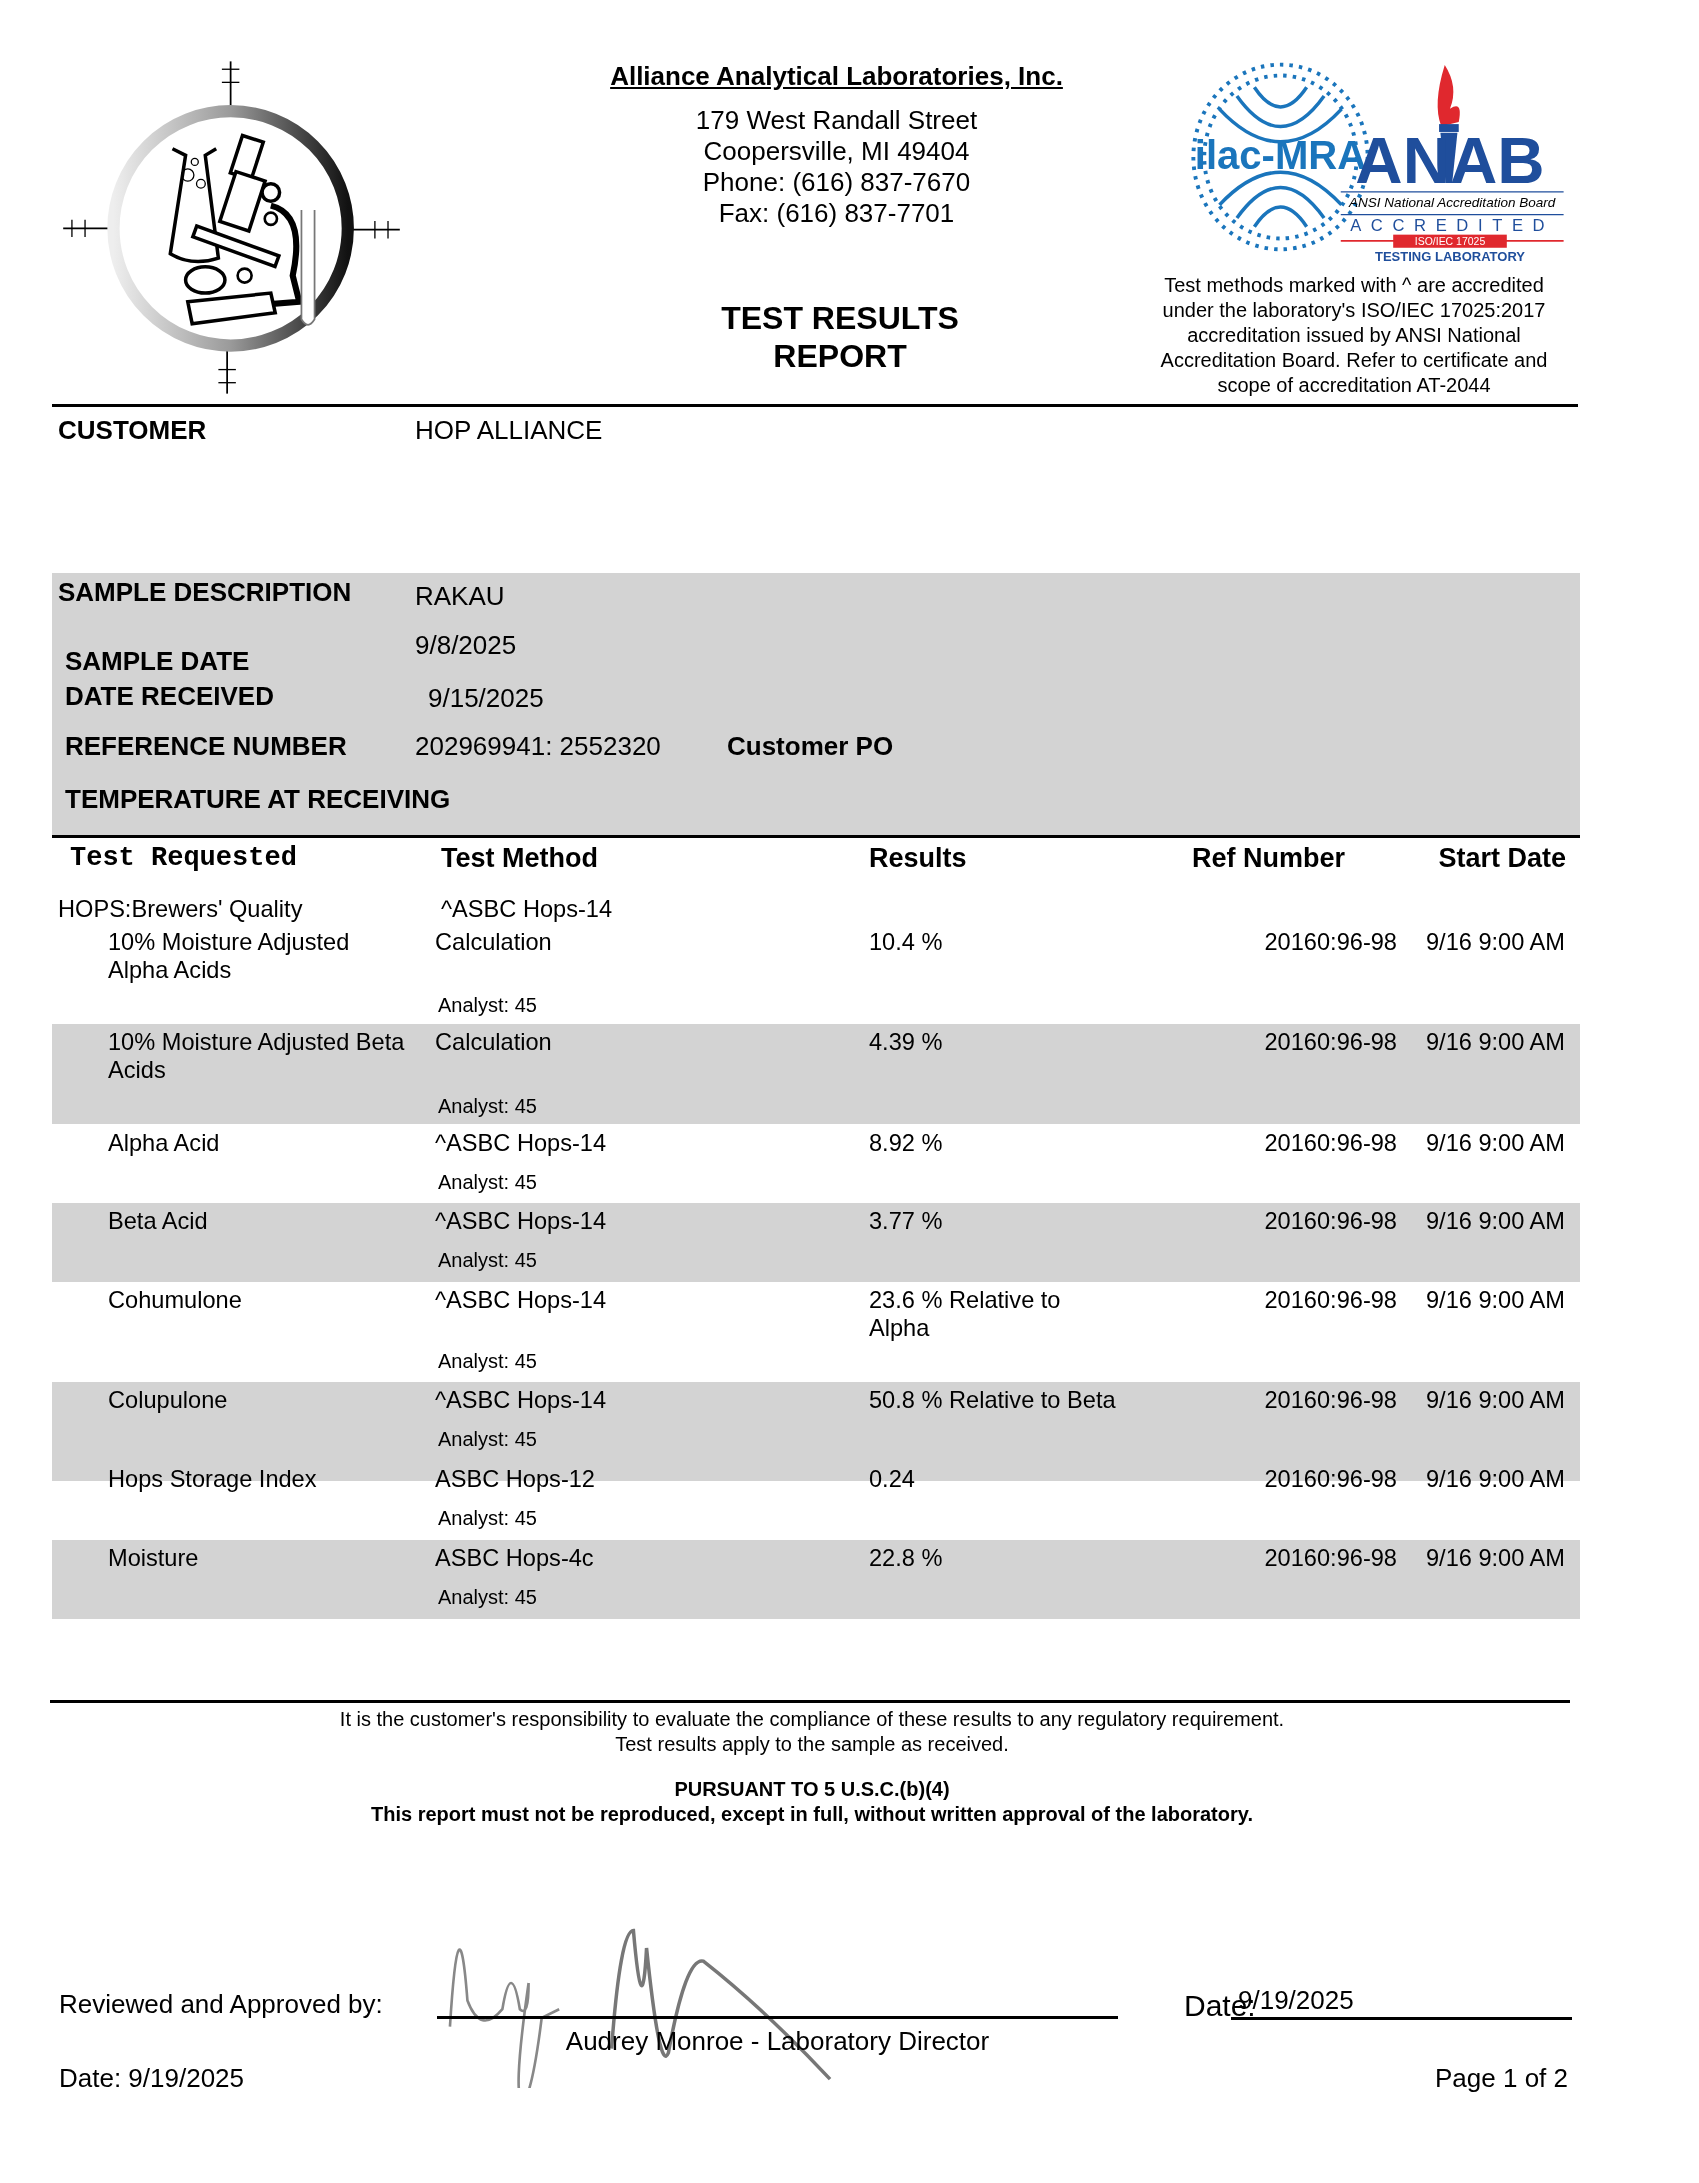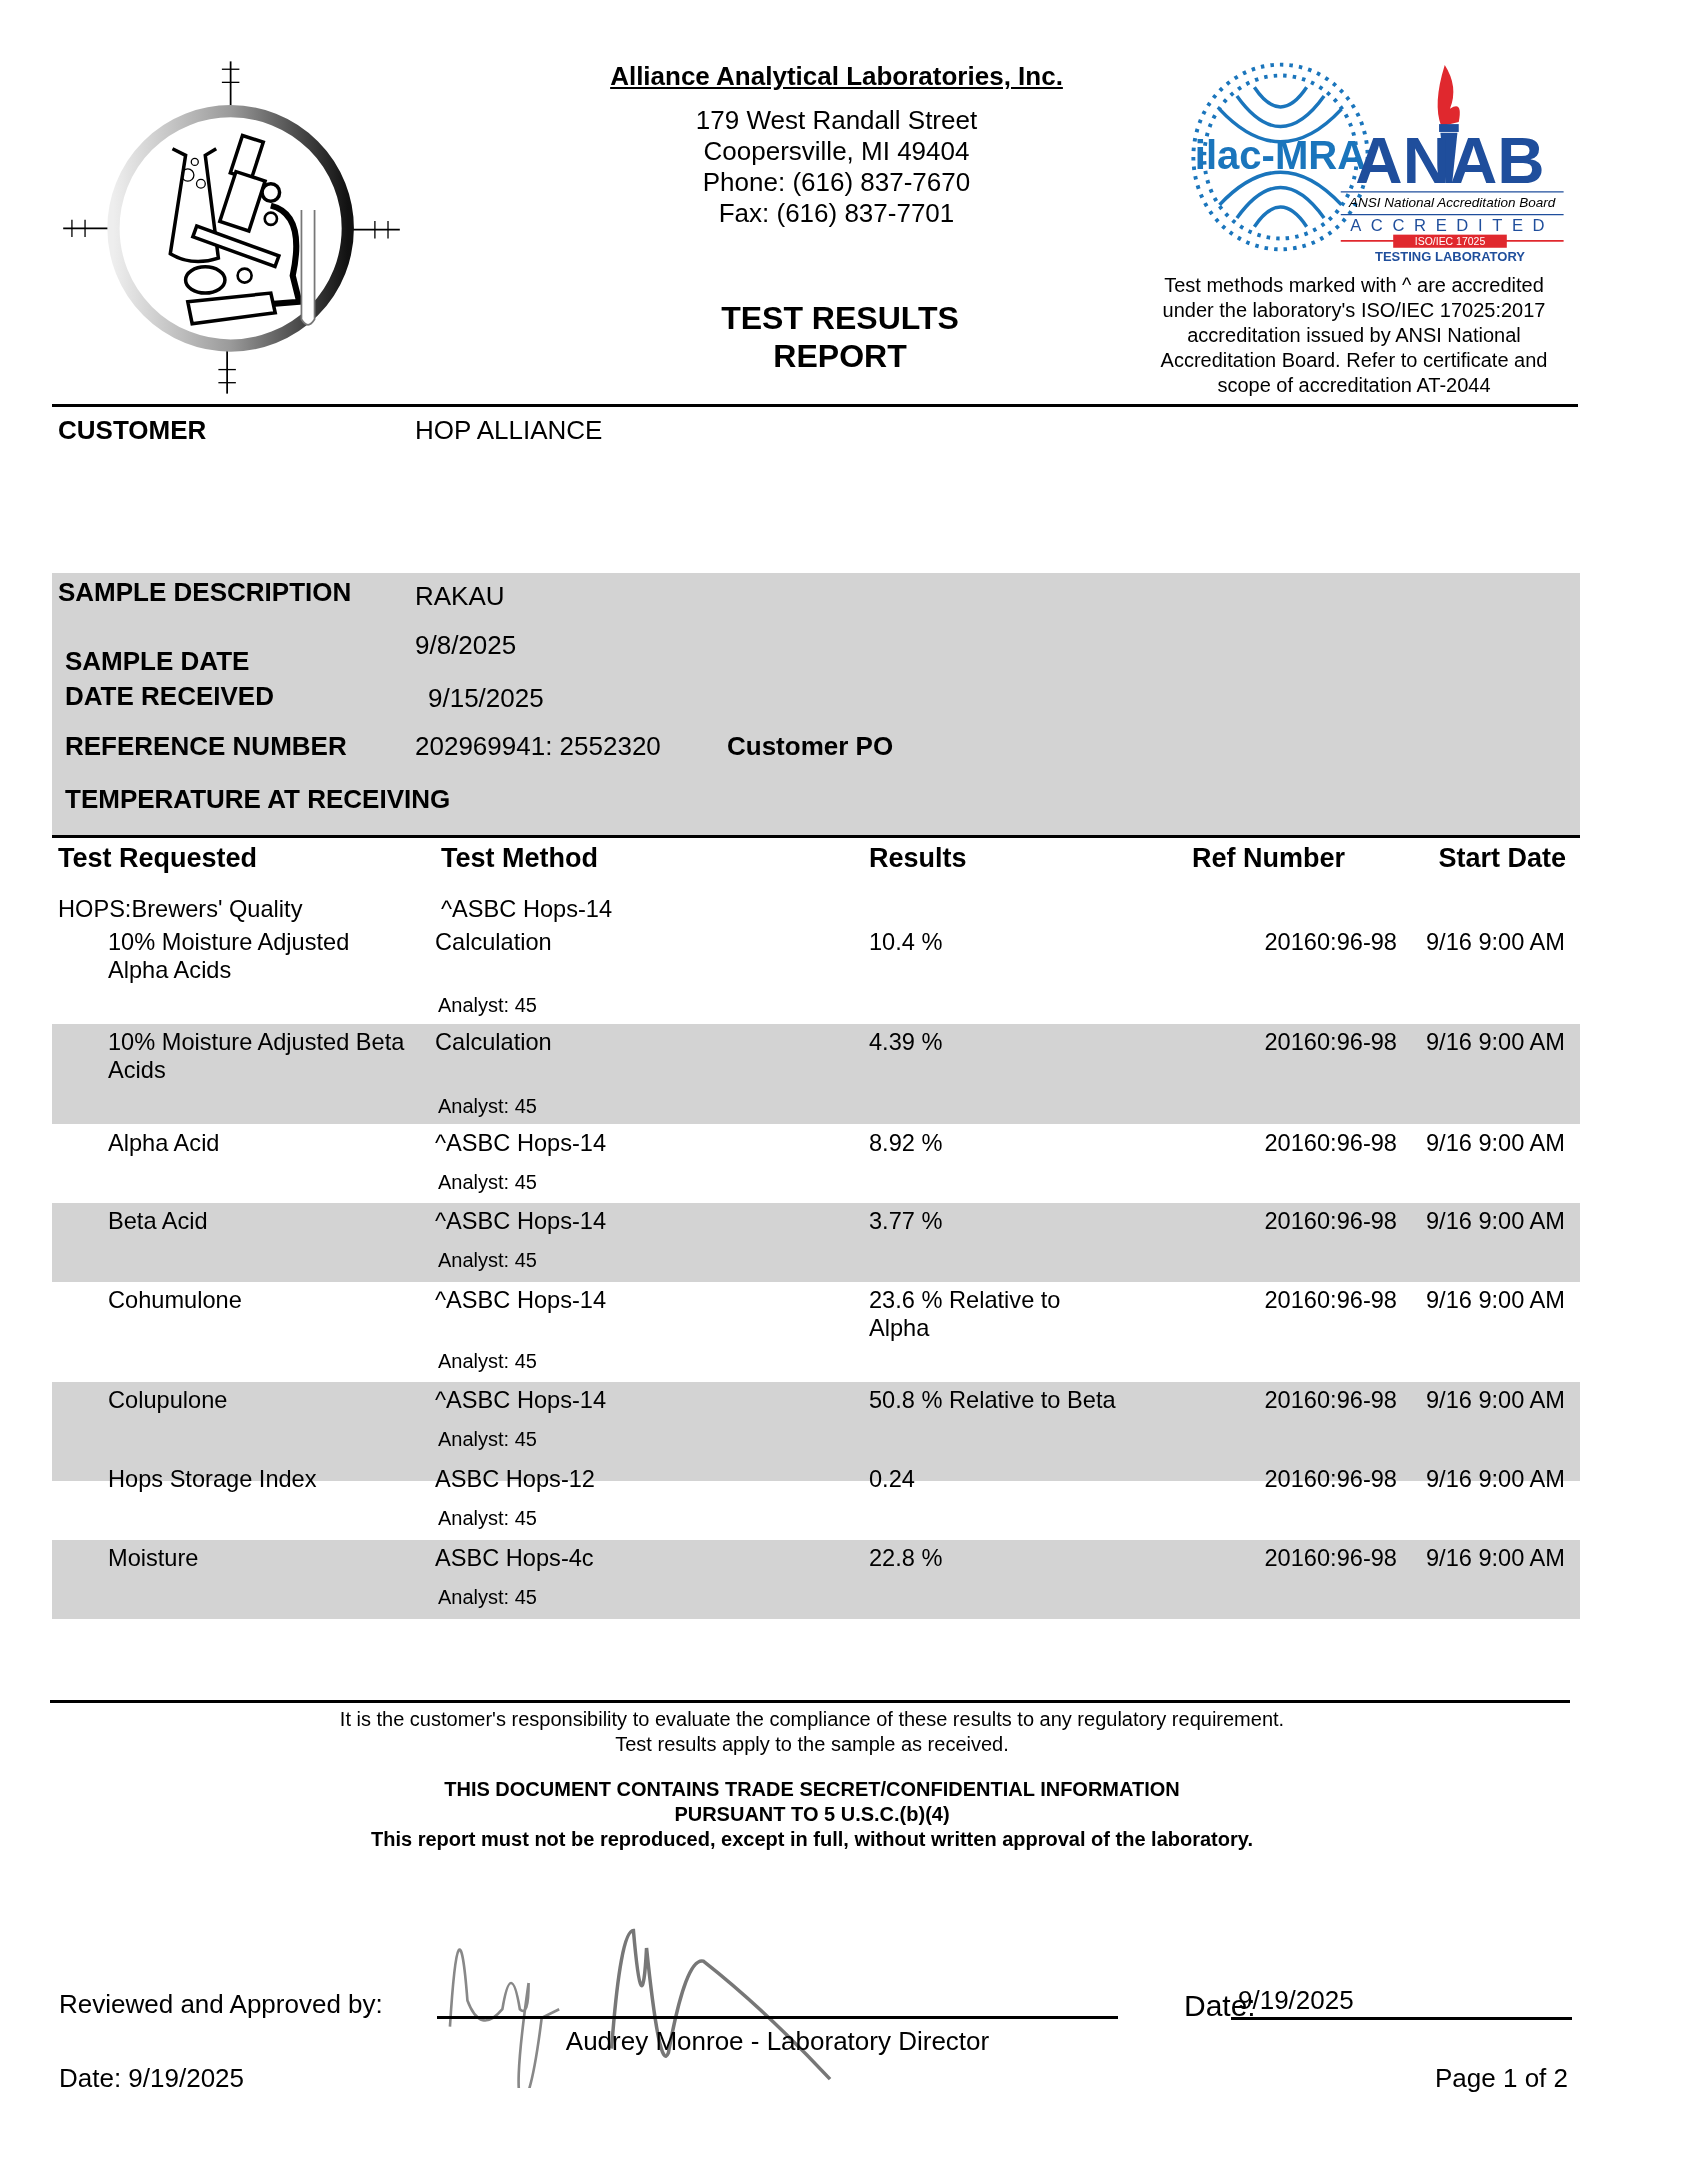--- a/index.html
+++ b/index.html
@@ -158,21 +158,21 @@
 <div class="abs s-value" style="left:415px;top:630px;">9/8/2025</div>
 <div class="abs s-label" style="left:65px;top:681px;">DATE RECEIVED</div>
 <div class="abs s-value" style="left:428px;top:683px;">9/15/2025</div>
 <div class="abs s-label" style="left:65px;top:731px;">REFERENCE NUMBER</div>
 <div class="abs s-value" style="left:415px;top:731px;">202969941: 2552320</div>
 <div class="abs s-label" style="left:727px;top:731px;">Customer PO</div>
 <div class="abs s-label" style="left:65px;top:784px;">TEMPERATURE AT RECEIVING</div>
 
 <div class="abs rule rule-table"></div>
 
-<div class="abs th" style="left:58px;">Test Requested</div>
+<div class="abs th" style="left:70px;font-family:Liberation Mono, monospace;">Test Requested</div>
 <div class="abs th" style="left:441px;">Test Method</div>
 <div class="abs th" style="left:869px;">Results</div>
 <div class="abs th right" style="left:1135px;width:210px;">Ref Number</div>
 <div class="abs th right" style="left:1354px;width:212px;">Start Date</div>
 
 <div class="abs cell" style="left:58px;top:895px;">HOPS:Brewers' Quality</div>
 <div class="abs cell" style="left:441px;top:895px;">^ASBC Hops-14</div>
 
 <div class="abs row" style="top:926px;height:99px;">
   <div class="cell" style="left:56px;top:1.7px;width:306px;">10% Moisture Adjusted Alpha Acids</div>
@@ -245,21 +245,20 @@
   <div class="cell right" style="left:1301px;top:3.5px;width:212px;">9/16 9:00 AM</div>
   <div class="analyst" style="left:386px;top:46px;">Analyst: 45</div>
 </div>
 
 <div class="abs rule rule-foot"></div>
 <div class="abs disc" style="top:1707px;">
   <div>It is the customer's responsibility to evaluate the compliance of these results to any regulatory requirement.</div>
   <div>Test results apply to the sample as received.</div>
 </div>
 <div class="abs conf" style="top:1777px;">
-  <div>THIS DOCUMENT CONTAINS TRADE SECRET/CONFIDENTIAL INFORMATION</div>
   <div>PURSUANT TO 5 U.S.C.(b)(4)</div>
   <div>This report must not be reproduced, except in full, without written approval of the laboratory.</div>
 </div>
 
 <svg class="abs signature" viewBox="0 0 1600 480">
   <path d="M80 340 Q100 20 120 280 Q150 360 200 300 Q220 180 240 300 Q260 320 260 240 M260 240 Q220 520 250 510 Q270 480 290 320 L330 300" fill="none" stroke="#888" stroke-width="6"></path>
   <path d="M450 390 Q470 120 500 120 Q520 350 530 160 Q560 450 580 400 Q620 180 660 190 Q800 300 950 460" fill="none" stroke="#777" stroke-width="8"></path>
 </svg>
 
 <div class="abs sig-label">Reviewed and Approved by:</div>

